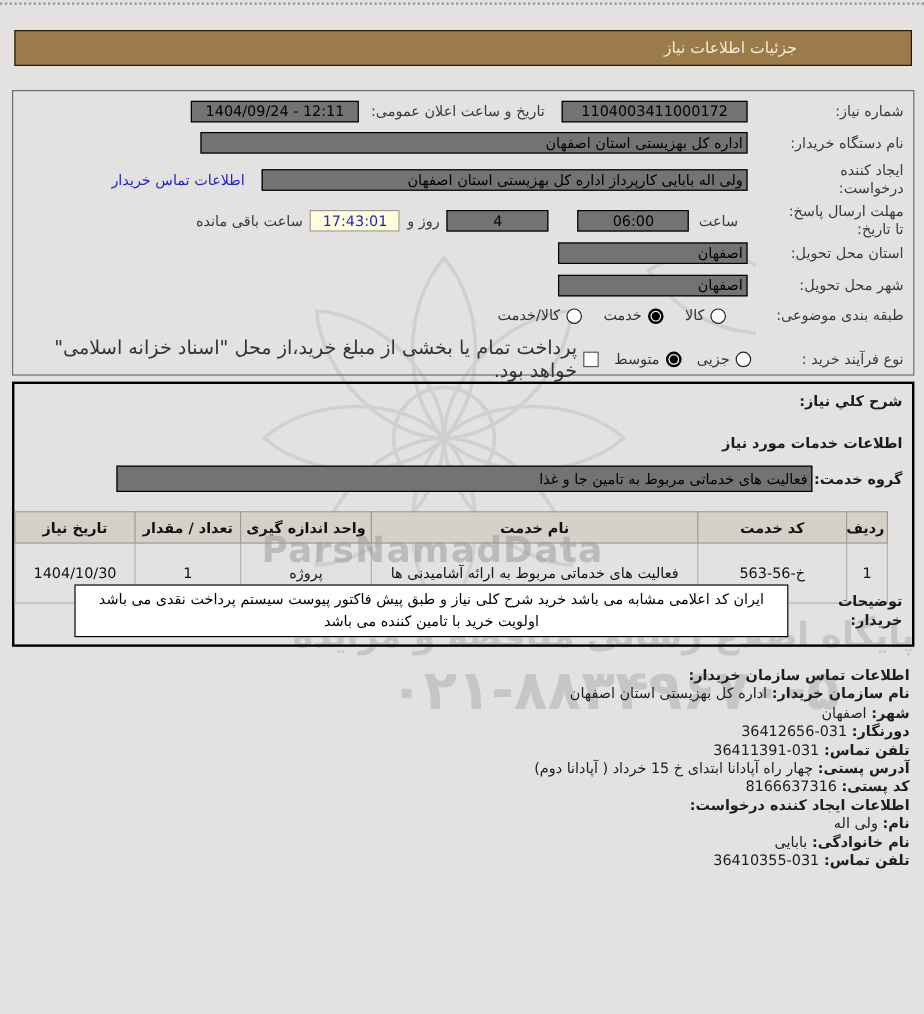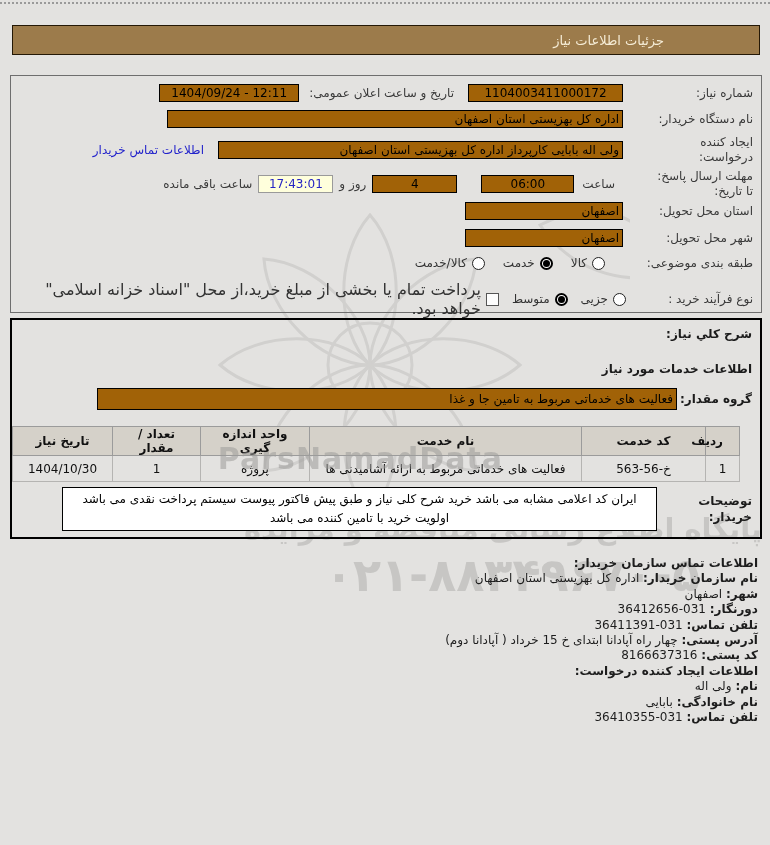--- a/index.html
+++ b/index.html
@@ -27,43 +27,43 @@
     color:#c7c6c4;direction:ltr;letter-spacing:4px;}
   
   .box1{position:absolute;top:75px;right:8px;left:10px;height:236px;
     border:1px solid #6e6e6e;z-index:2;}
   .box2{position:absolute;top:318px;right:8px;left:10px;height:217px;
     border:2px solid #000;z-index:2;}
   .row{position:absolute;right:8px;left:8px;display:flex;align-items:center;}
   .lbl{width:130px;flex-shrink:0;color:#3a3a3a;}
   .lbl2{color:#3a3a3a;}
   .blbl{font-weight:bold;color:#1c1c1c;}
-  .inp{background:#a16207;border:1px solid #000;height:18px;box-sizing:border-box;
+  .inp{background:#737373;border:1px solid #000;height:18px;box-sizing:border-box;
     display:flex;align-items:center;font-size:12px;color:#000;position:relative;z-index:2;}
   .inp.center{justify-content:center;direction:ltr;}
   .inp.rstart{padding-right:3px;}
   .count{background:#ffffdc;border:1px solid #9a9a9a;color:#2525c4;
     justify-content:center;direction:ltr;}
   .link{color:#2323cb;cursor:pointer;}
   .radio{width:13px;height:13px;border-radius:50%;background:#fff;
     border:1px solid #222;box-sizing:border-box;display:inline-block;
     flex-shrink:0;position:relative;}
   .radio.sel{border:2px solid #000;}
   .radio.sel::after{content:"";position:absolute;top:1px;left:1px;right:1px;bottom:1px;
     background:#000;border-radius:50%;}
   .chk{width:13px;height:13px;background:#fdfdfd;border:1px solid #555;
     box-sizing:border-box;display:inline-block;flex-shrink:0;}
   .opt{display:flex;align-items:center;gap:5px;}
   
   table.svc{border-collapse:collapse;width:727px;table-layout:fixed;
     font-size:12px;background:transparent;}
   table.svc th{background:#d5d1c9;border:1px solid #9b9b9b;font-weight:bold;
-    height:25px;padding:0 16px;color:#111;}
+    height:25px;padding:0 2px;color:#111;}
   table.svc td{border:1px solid #b5b4b2;height:25px;text-align:center;
-    padding:0 2px;color:#111;}
+    padding:12px 2px;color:#111;}
   .notes{background:#fff;border:1px solid #000;box-sizing:border-box;
     text-align:center;line-height:1.55;color:#000;position:relative;z-index:2;
     padding:2px 6px;}
   
   .contact{position:absolute;top:556px;right:12px;left:0;z-index:2;
     line-height:15.4px;font-size:12px;color:#1d1d1d;}
   .contact .b{font-weight:bold;}
   .contact div{margin:0;}
 </style>
 </head>
@@ -194,21 +194,21 @@
 
   <div class="row" style="top:7px;">
     <span class="blbl" style="width:92px;flex-shrink:0;">شرح کلي نياز:</span>
   </div>
 
   <div class="row" style="top:42px;">
     <span class="blbl">اطلاعات خدمات مورد نیاز</span>
   </div>
 
   <div class="row" style="top:68px;">
-    <span class="blbl" style="width:75px;flex-shrink:0;">گروه مقدار:</span>
+    <span class="blbl" style="width:75px;flex-shrink:0;">گروه خدمت:</span>
     <div class="inp rstart" style="width:580px;height:22px;">
       <span>فعالیت های خدماتی مربوط به تامین جا و غذا</span>
     </div>
   </div>
 
   <div class="row" style="top:106px;right:20px;">
     <table class="svc">
       <colgroup>
         <col style="width:34px">
           <col style="width:124px">

